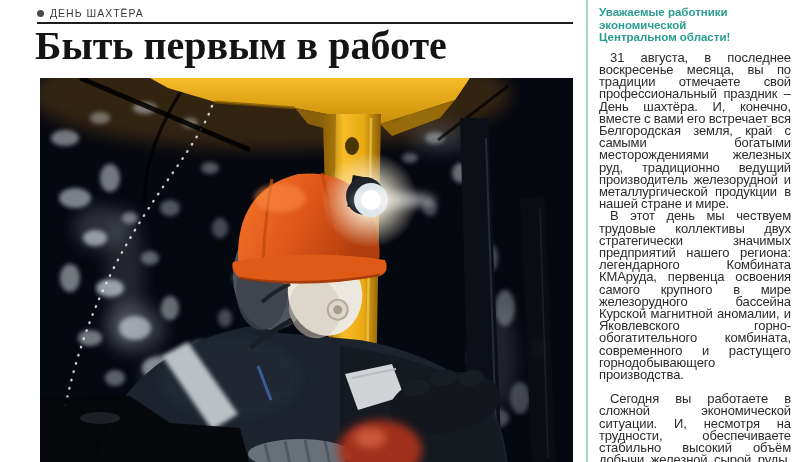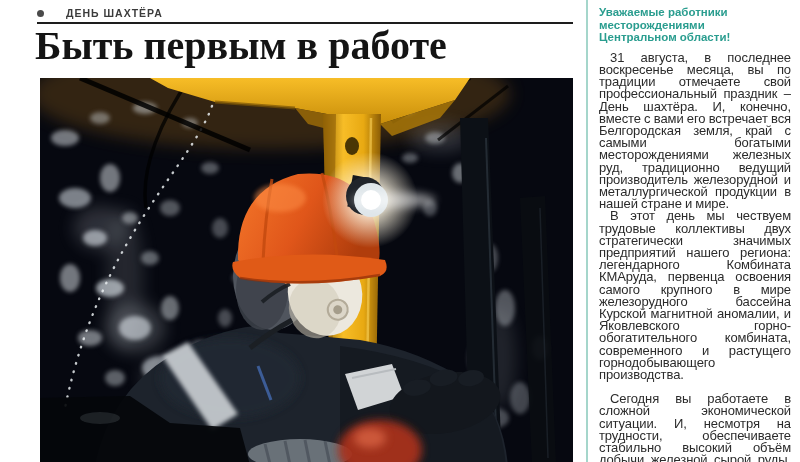--- a/index.html
+++ b/index.html
@@ -3,22 +3,22 @@
 <meta charset="utf-8">
 <style>
   html,body { margin:0; padding:0; }
   body {
     width:800px; height:462px; overflow:hidden; position:relative;
     background:#ffffff;
     font-family:"Liberation Sans", sans-serif;
     -webkit-font-smoothing:antialiased;
   }
   .main { position:absolute; left:37px; top:0; width:536px; }
-  .kicker { display:flex; align-items:center; gap:22px; margin-top:7px;
-    color:#3b3b3b; font-size:10.5px; font-weight:bold; letter-spacing:1px; }
+  .kicker { display:flex; align-items:center; gap:6px; margin-top:7px;
+    color:#3b3b3b; font-size:10.5px; font-weight:normal; letter-spacing:1px; }
   .kicker-bullet { width:7px; height:7px; border-radius:50%; background:#4a4a4a; flex:0 0 auto; }
   .rule { height:2px; background:#1d1d1d; margin-top:3px; }
   h1.headline { margin:2px 0 9px -2px;
     font-family:"Liberation Serif", serif; font-weight:600;
     font-size:40px; line-height:1.0; color:#141414; }
   .photo-wrap { margin-top:12px; margin-left:3px; width:533px; height:387px; overflow:hidden; }
   .divider { position:absolute; left:586px; top:0; width:2px; height:462px; background:#a5d6cb; }
   .column { position:absolute; left:599px; top:6px; width:192px; }
   .greeting { color:#2a9d8f; font-weight:bold; font-size:11.5px; line-height:12.6px; margin-bottom:8px; }
   .column p { margin:0; font-size:13px; line-height:12.2px; color:#2b2b2b;
@@ -226,20 +226,20 @@
       </g>
     </svg>
   </div>
 </div>
 
 <div class="divider"></div>
 
 <div class="column">
   <div class="greeting">
     <div>Уважаемые работники</div>
-    <div>месторождениями</div>
+    <div>экономической</div>
     <div>Центральном области!</div>
   </div>
   <p>31 августа, в последнее воскресенье месяца, вы по традиции отмечаете свой профессиональный праздник – День шахтёра. И, конечно, вместе с вами его встречает вся Белгородская земля, край с самыми богатыми месторождениями железных руд, традиционно ведущий производитель железорудной и металлургической продукции в нашей стране и мире.</p>
   <p>В этот день мы чествуем трудовые коллективы двух стратегически значимых предприятий нашего региона: легендарного Комбината КМАруда, первенца освоения самого крупного в мире железорудного бассейна Курской магнитной аномалии, и Яковлевского горно-обогатительного комбината, современного и растущего горнодобывающего производства.</p>
   <p class="gap-before">Сегодня вы работаете в сложной экономической ситуации. И, несмотря на трудности, обеспечиваете стабильно высокий объём добычи железной сырой руды, а значит, укрепляете суверенитет России, сохраняете статус нашего региона как значимого промышленного центра страны. В настоящее время по объёму добычи полезных ископаемых на душу населения Белгородская область занимает первое место в Центральном федеральном округе.</p>
 
 </div>
 
 </body></html>

